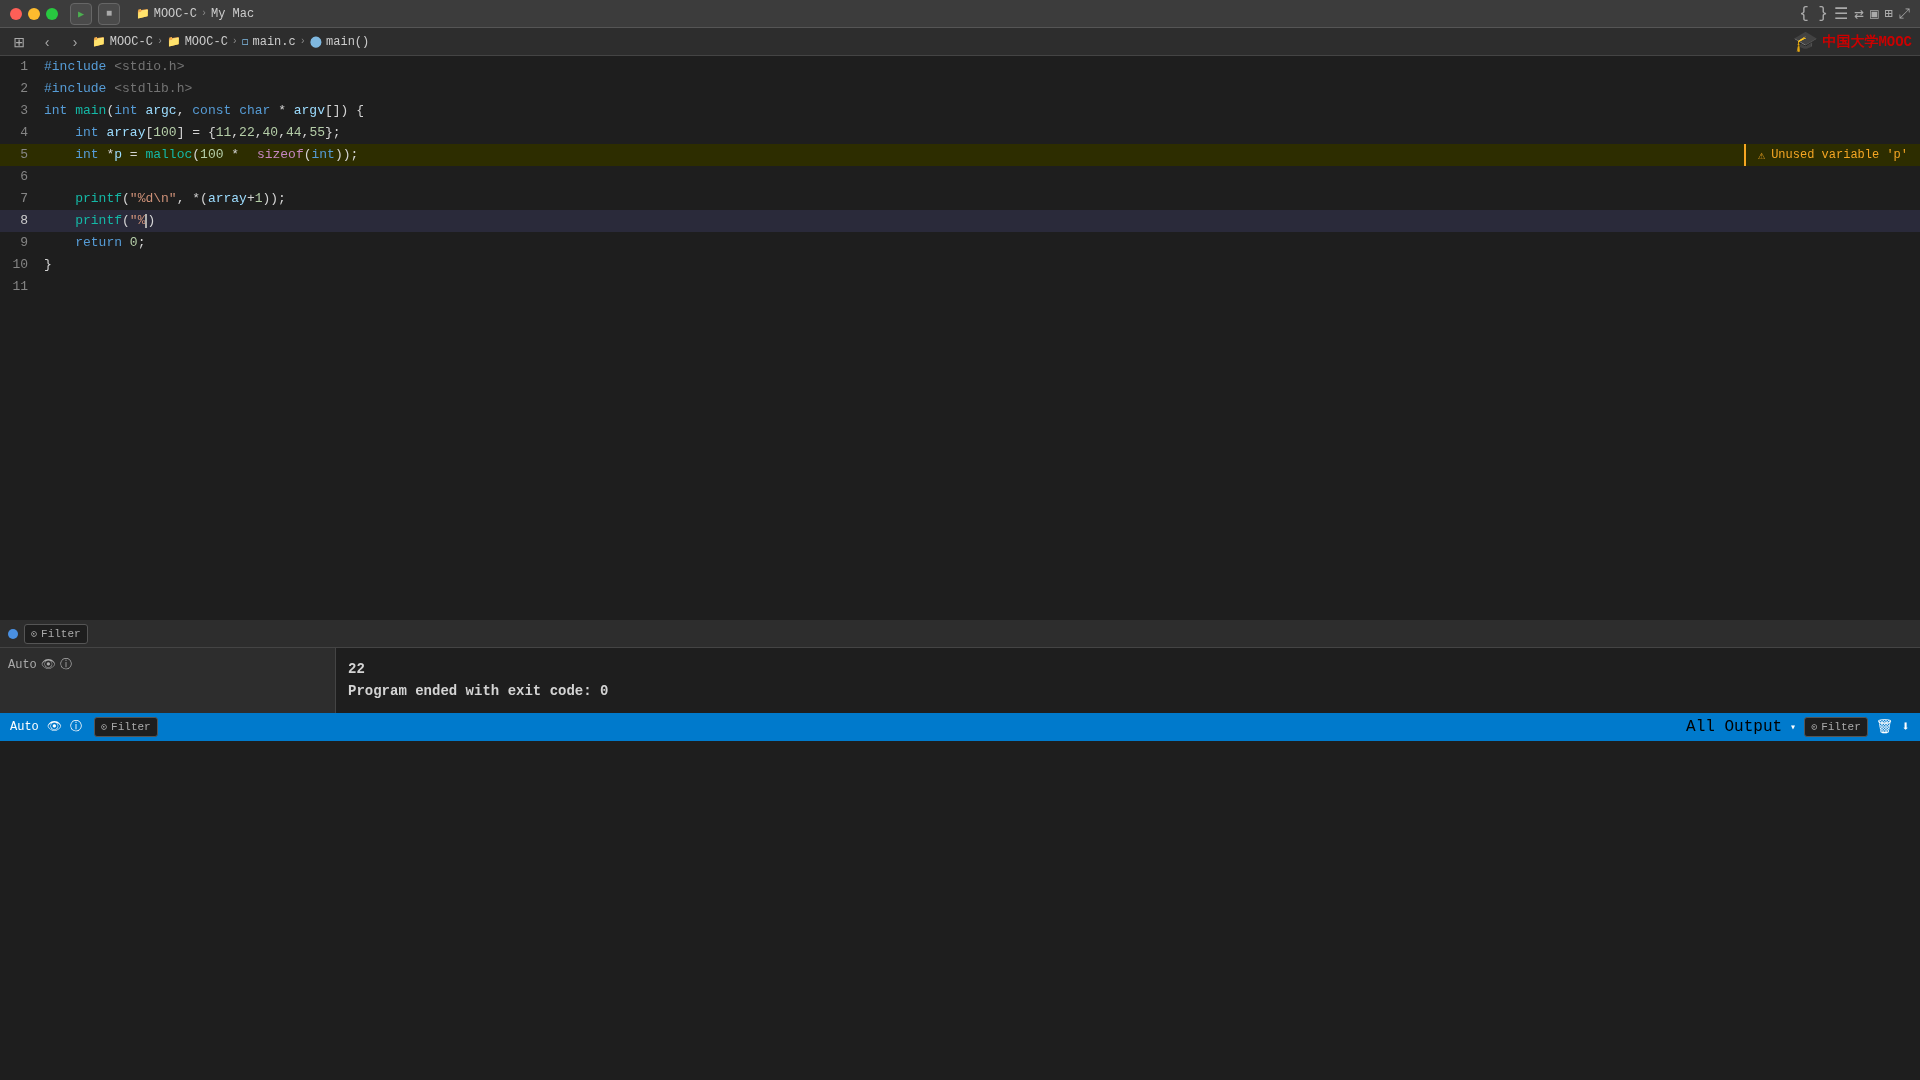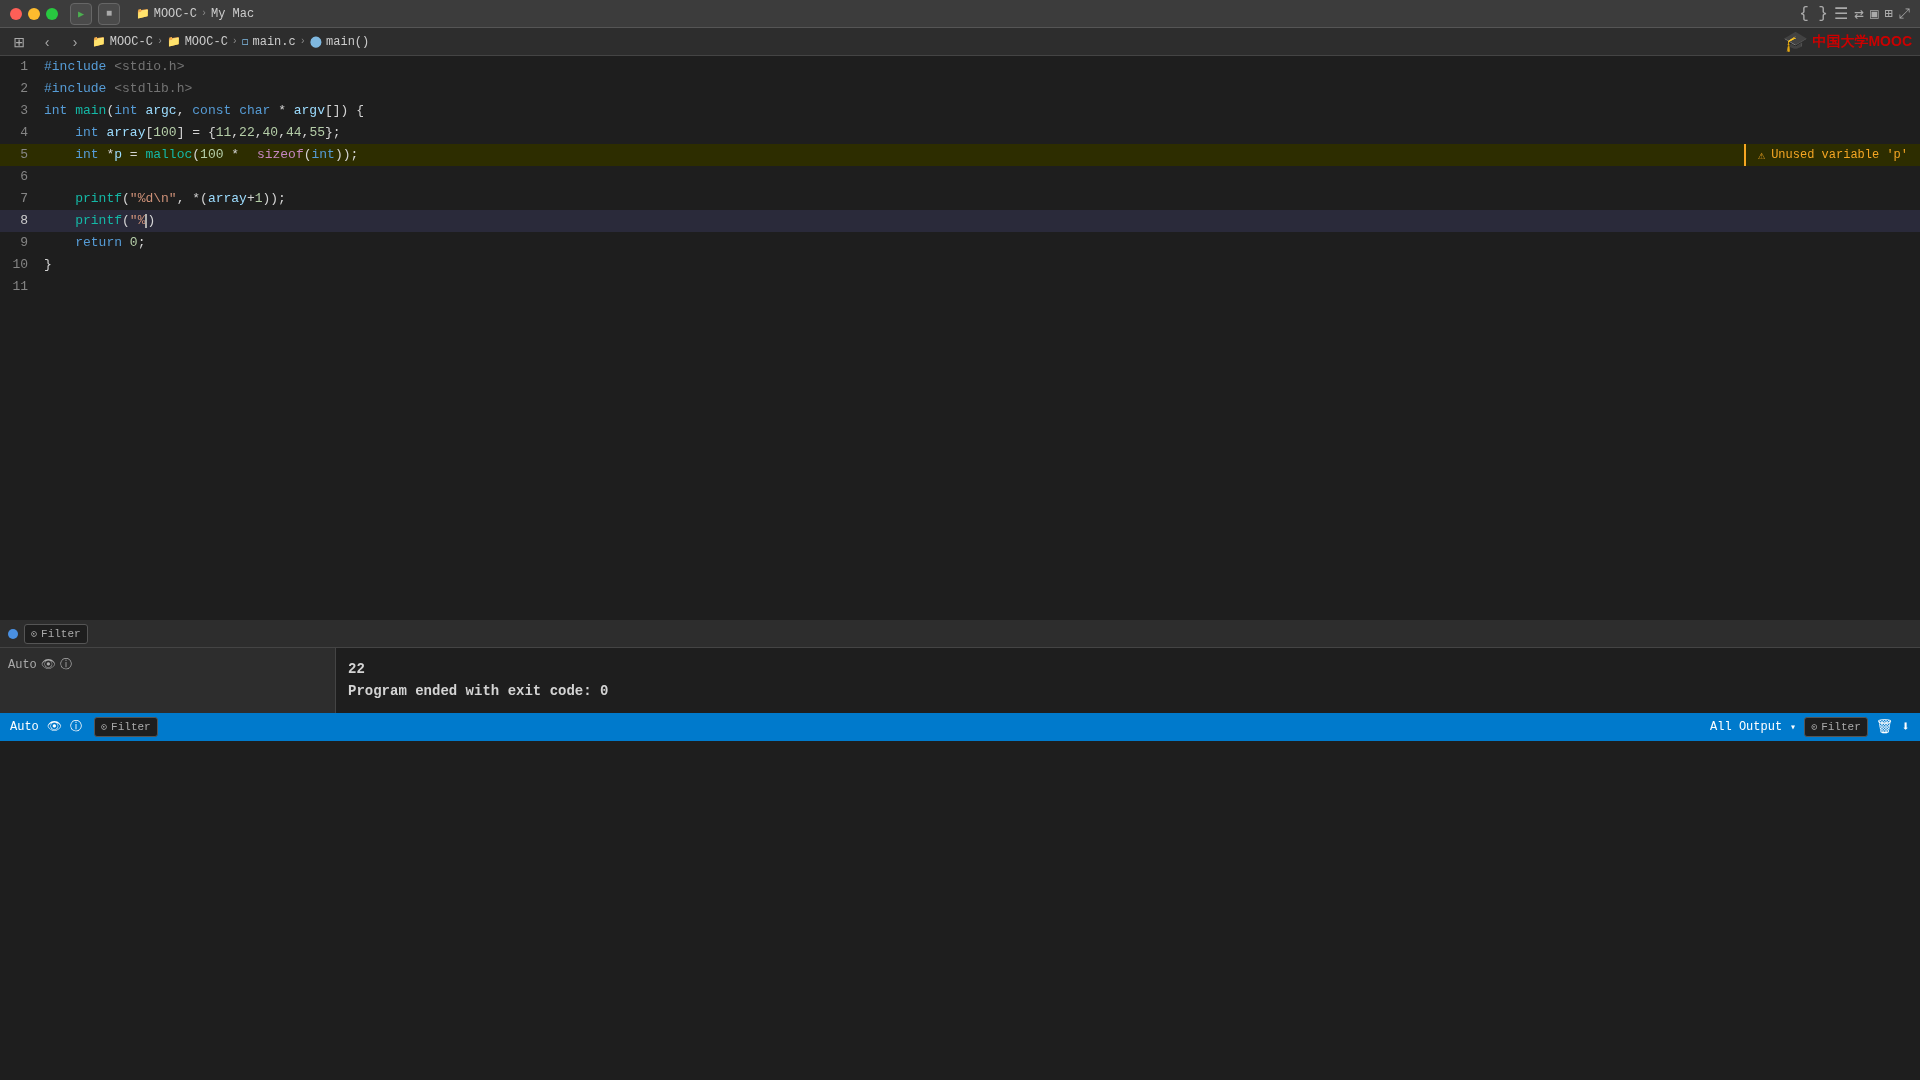--- a/index.html
+++ b/index.html
@@ -364,21 +364,21 @@
     <span class="chevron">›</span>
     <span style="color:#7fb8e0;font-size:11px;">◻</span>
     <span style="color:#ccc;">main.c</span>
     <span class="chevron">›</span>
     <span style="color:#7fb8e0;font-size:11px;">⬤</span>
     <span style="color:#ccc;">main()</span>
   </div>
 
   <div class="mooc-logo">
     <span style="color:#c00;font-size:20px;font-weight:bold;">🎓</span>
-    <span style="color:#c00;font-size:14px;font-weight:bold;font-family:Liberation Sans, sans-serif;">中国大学MOOC</span>
+    <span style="color:#c00;font-size:14px;font-weight:bold;font-family:Liberation Mono, monospace;">中国大学MOOC</span>
   </div>
 </div>
 
 <div class="editor-area" style="height: 564px; position:relative; overflow:hidden;">
 
   <div class="warning-indicator" style="top: 88px; right: 0; position:absolute; z-index:10; padding: 2px 12px; font-size: 12px; background: #2d2d00; border-left: 2px solid #f5a623; display:flex; align-items:center; gap:6px; height:22px;">
     <span style="color:#f5a623;">⚠</span>
     <span style="color:#f5a623;font-size:12px;">Unused variable 'p'</span>
   </div>
 
@@ -470,21 +470,21 @@
   <div class="status-left">
     <span style="font-size:12px;color:#fff;">Auto</span>
     <span style="font-size:12px;">👁</span>
     <span style="font-size:12px;">ⓘ</span>
   </div>
   <div class="filter-box">
     <span style="font-size:10px;">⊙</span>
     <span style="font-size:11px;color:#aaa;">Filter</span>
   </div>
   <div class="status-right">
-    <span style="font-size:12px;color:#ffffff;">All Output</span>
+    <span style="font-size:16px;color:#000000;">All Output</span>
     <span style="font-size:10px;color:#fff;">▾</span>
     <div class="filter-box" style="background:#1e1e1e;">
       <span style="font-size:10px;">⊙</span>
       <span style="font-size:11px;color:#aaa;">Filter</span>
     </div>
     <span style="font-size:14px;color:#fff;">🗑</span>
     <span style="font-size:14px;color:#fff;">⬇</span>
   </div>
 </div>
 

